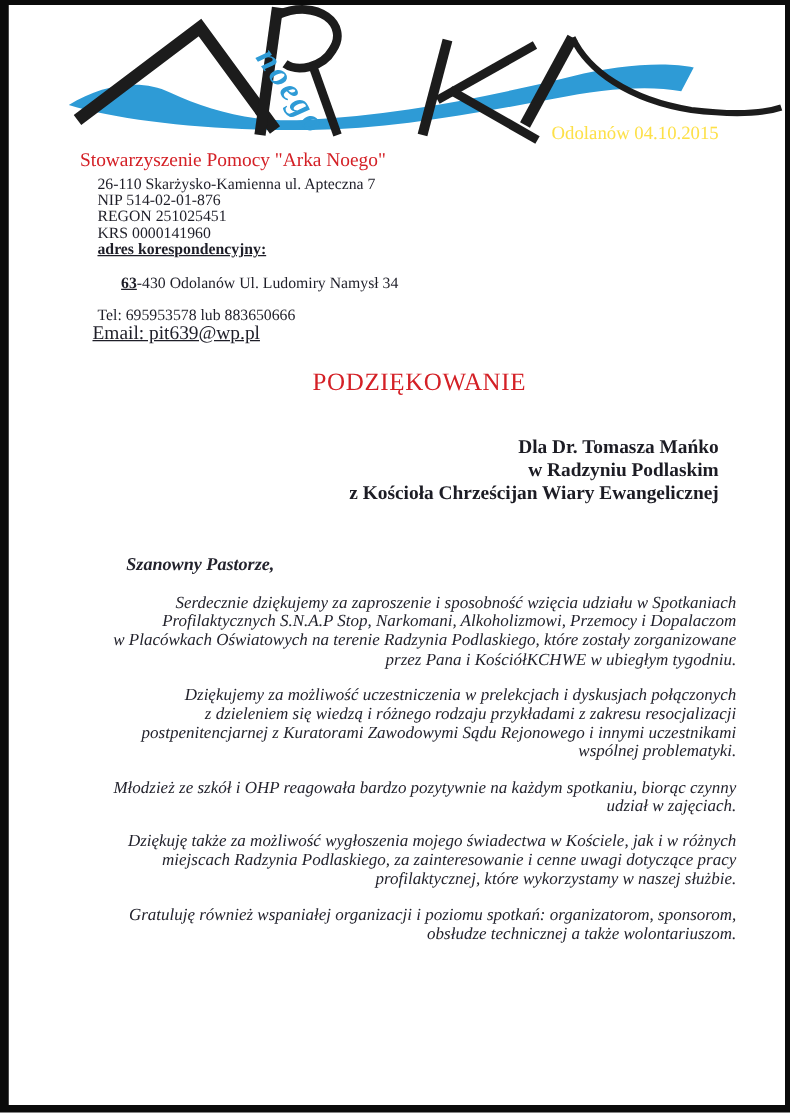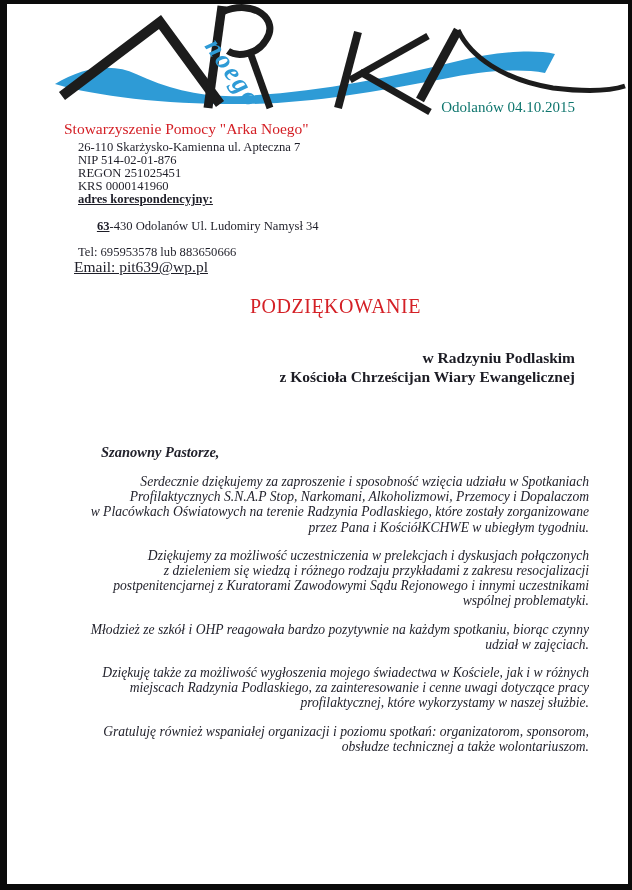--- a/index.html
+++ b/index.html
@@ -21,21 +21,21 @@
   }
   .page{
     position:absolute;left:7px;top:4px;right:4px;bottom:6px;
     background:#ffffff;
   }
   .logo-wrap{
     position:absolute;left:28px;top:4px;width:600px;height:118px;
   }
   .date{
     position:absolute;top:99px;left:0;right:57px;
-    text-align:right;font-size:15px;color:#0f766e;
+    text-align:right;font-size:15px;color:#fde047;
   }
   .org-name{
     position:absolute;left:64px;top:120px;
     color:var(--red);font-size:15.5px;
   }
   .contact{
     position:absolute;left:78px;top:141px;
     font-size:12.6px;line-height:13.1px;color:#1e1e28;
   }
   .contact .line{white-space:pre;}
@@ -110,20 +110,21 @@
     <div class="line">
       <span class="bold-ul">63</span><span>-430 Odolanów Ul. Ludomiry Namysł 34</span>
     </div>
     <div class="line">Tel: 695953578 lub 883650666</div>
     <div class="line email2">Email: pit639@wp.pl</div>
   </div>
 
   <h1 class="title">PODZIĘKOWANIE</h1>
 
   <div class="recipient">
+    <div>Dla Dr. Tomasza Mańko</div>
     <div>w Radzyniu Podlaskim</div>
     <div>z Kościoła Chrześcijan Wiary Ewangelicznej</div>
   </div>
 
   <div class="salutation">Szanowny Pastorze,</div>
 
   <div class="body-text">
     <p class="para indent-first">Serdecznie dziękujemy za zaproszenie i sposobność wzięcia udziału w Spotkaniach
 Profilaktycznych S.N.A.P Stop, Narkomani, Alkoholizmowi, Przemocy i Dopalaczom
 w Placówkach Oświatowych na terenie Radzynia Podlaskiego, które zostały zorganizowane

